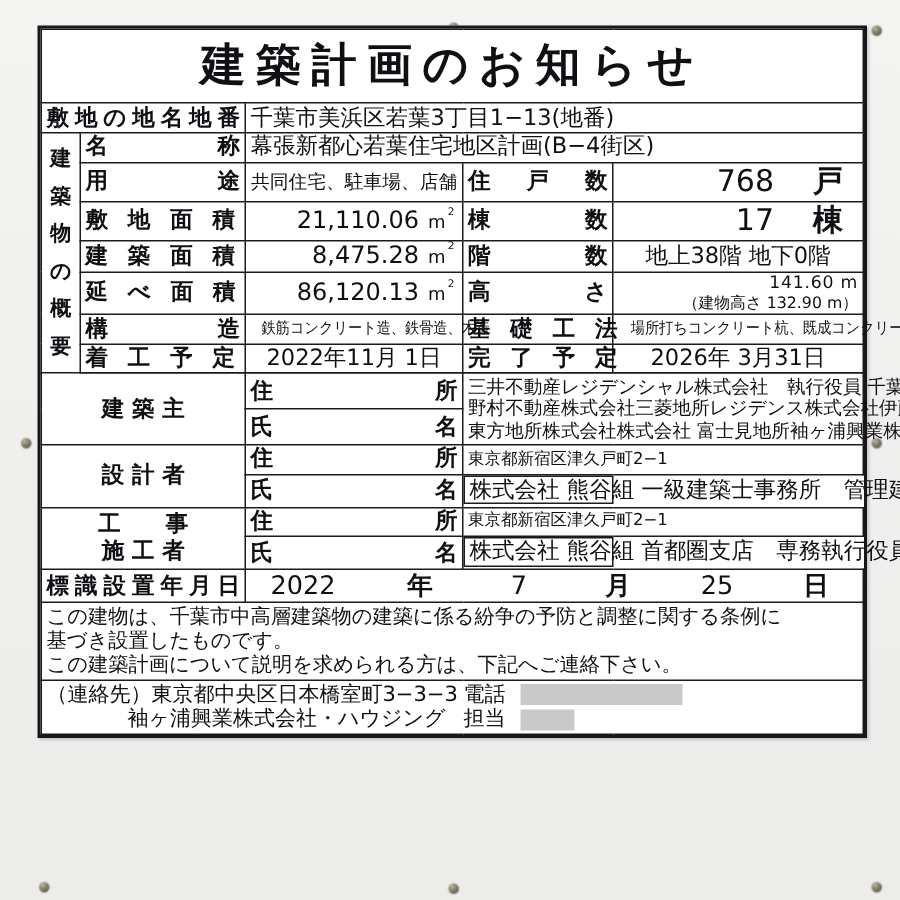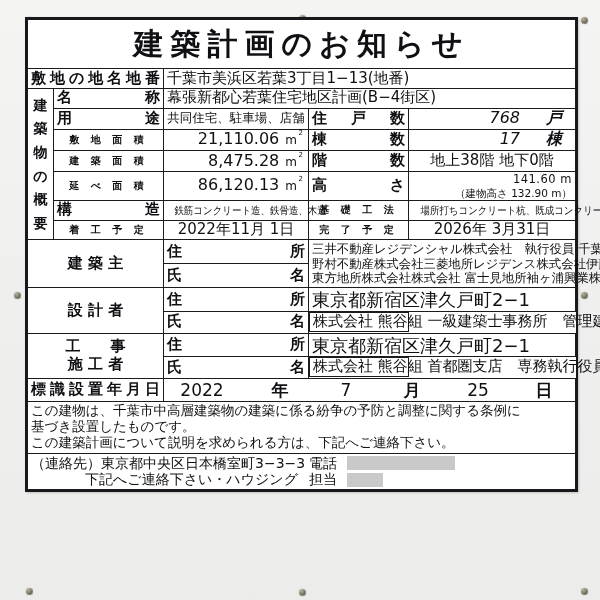--- a/index.html
+++ b/index.html
@@ -90,21 +90,21 @@
     border-radius: 12px;
   }
   .lbl-c {
     text-align: center;
     font-size: 15px;
     font-weight: 700;
     white-space: nowrap;
   }
   .lbl-sp {
     text-align: center;
-    font-size: 10px;
+    font-size: 15px;
     font-weight: 700;
     letter-spacing: 4px;
     white-space: nowrap;
   }
 
   
   .vlabel {
     text-align: center;
     font-size: 14px;
     font-weight: 700;
@@ -132,23 +132,22 @@
     text-align: center;
     white-space: nowrap;
     transform: scaleX(.9);
   }
 
   
   .numunit {
     display: flex;
     align-items: baseline;
     justify-content: flex-end;
-    font-size: 16px;
+    font-size: 20px;
     padding-right: 10px;
-    font-style: italic;
   }
   .numunit .num { margin-right: 26px; }
   .numunit .unit { font-weight: 700; }
 
   .areaval {
     display: flex;
     align-items: baseline;
     justify-content: flex-end;
     padding-right: 8px;
     font-size: 16px;
@@ -179,21 +178,21 @@
   .party {
     font-size: 12.4px;
     padding-left: 8px;
     line-height: 1.32;
     white-space: nowrap;
   }
   .party-line { display: flex; align-items: center; }
   .party .gap { display: inline-block; width: 14px; }
 
   .addr {
-    font-size: 18px;
+    font-size: 11px;
     padding-left: 8px;
     white-space: nowrap;
   }
   .pname {
     font-size: 15px;
     padding-left: 8px;
     display: flex;
     align-items: center;
     white-space: nowrap;
   }
@@ -460,21 +459,21 @@
             <div class="contact-left">
               <span>（連絡先）</span><span>東京都中央区日本橋室町3−3−3</span>
             </div>
             <div class="contact-right">
               <span class="ckey">電話</span>
               <span class="redact r-tel"></span>
             </div>
           </div>
           <div class="contact-row">
             <div class="contact-left">
-              <span class="indent"></span><span>下記へご連絡下さい・ハウジング</span>
+              <span class="indent"></span><span>袖ヶ浦興業株式会社・ハウジング</span>
             </div>
             <div class="contact-right">
               <span class="ckey">担当</span>
               <span class="redact r-person"></span>
             </div>
           </div>
         </td>
       </tr>
 
     </tbody>

